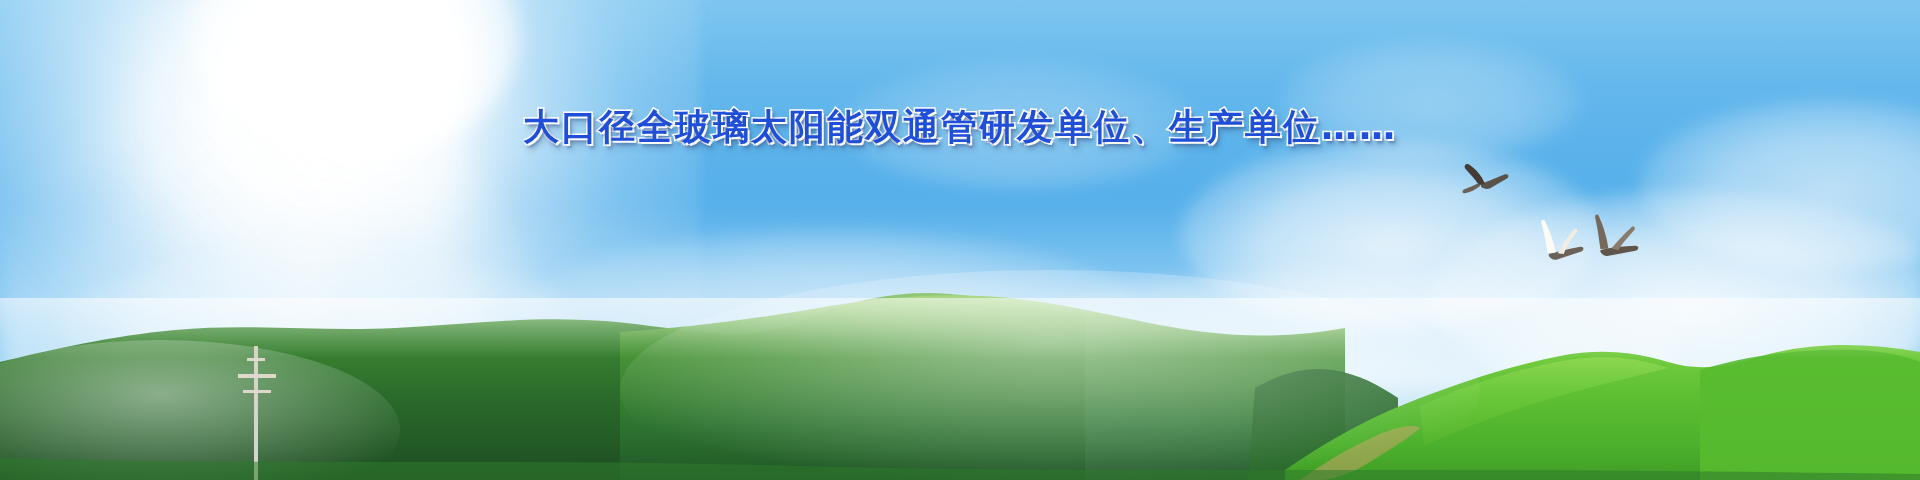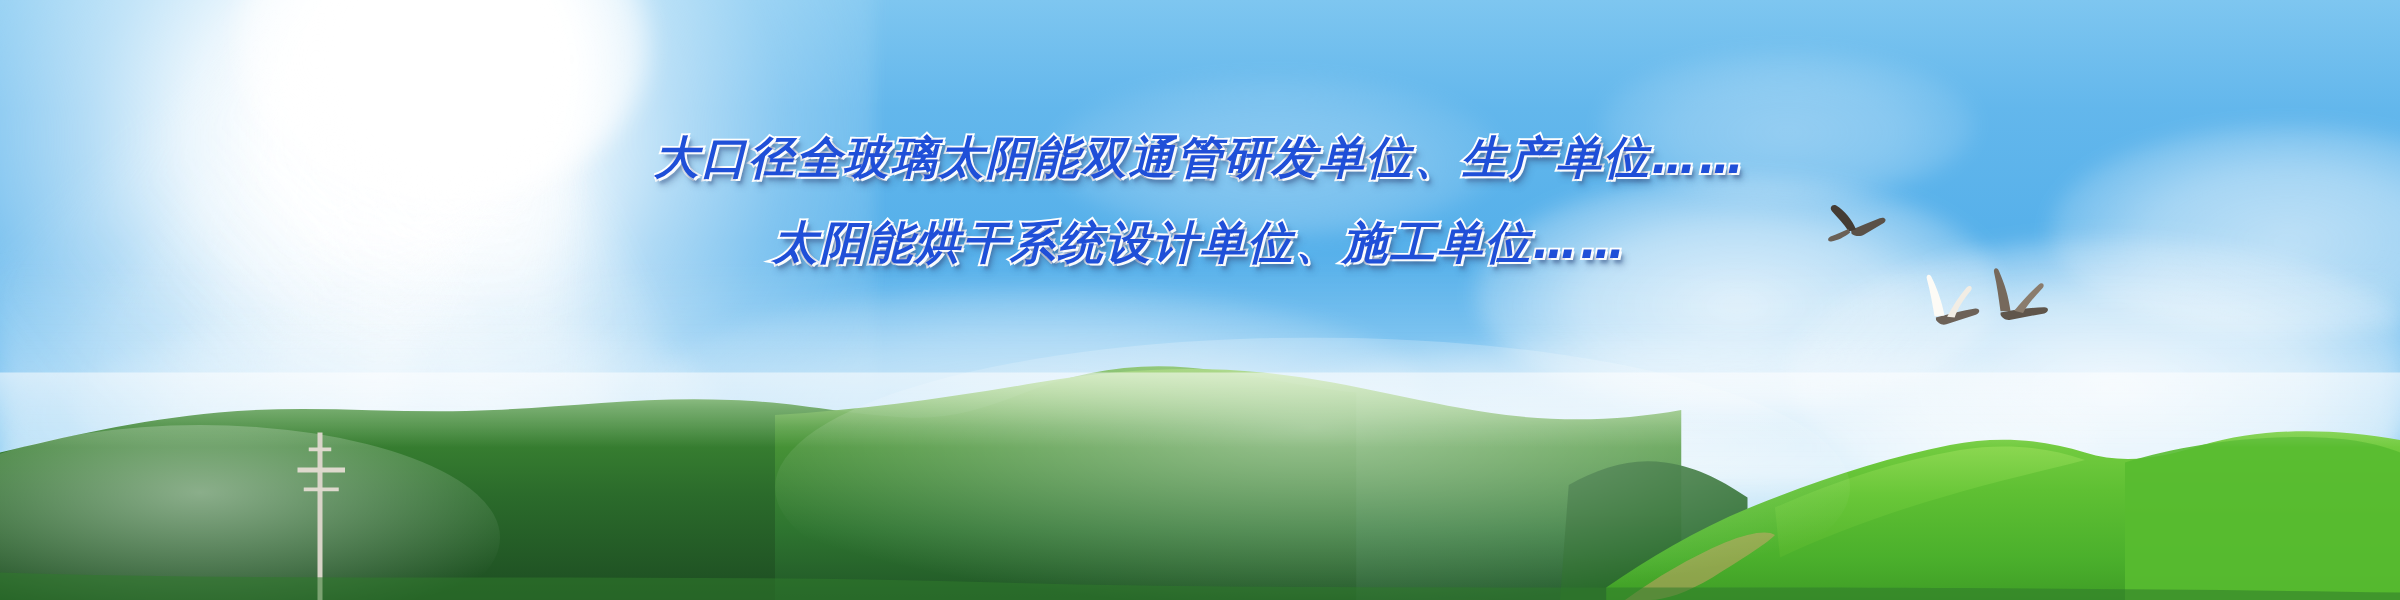--- a/index.html
+++ b/index.html
@@ -144,21 +144,20 @@
     line-height: 62px;
     letter-spacing: 2px;
     color: #1f4fd8;
     -webkit-text-stroke: 3px #ffffff;
     paint-order: stroke fill;
     text-shadow:
        2px 2px 0 rgba(255,255,255,0.95),
        3px 4px 3px rgba(60,90,140,0.55),
        4px 6px 6px rgba(50,80,130,0.35);
     white-space: nowrap;
-    font-style: italic;
   }
   .headline .line.l2 { margin-top: 6px; }
 </style>
 </head>
 <body>
 
 <div class="banner">
 
   <div class="sky"></div>
   <div class="sun-glow"></div>
@@ -201,21 +200,20 @@
 
     <g transform="translate(1600,238) rotate(-2)">
       <path d="M0,12 C11,10 24,9 35,9 C39,9 39,13 35,14 L8,18 C4,19 1,16 0,14 Z" fill="#5f554b"></path>
       <path d="M8,11 C7,0 4,-11 0,-21 C-1,-25 -5,-24 -4,-20 C-2,-10 -1,1 0,11 Z" fill="#76695c"></path>
       <path d="M11,11 C17,4 24,-3 31,-9 C34,-12 37,-9 34,-6 C28,0 22,6 18,13 Z" fill="#8a7c6d"></path>
     </g>
   </svg>
 
   <div class="headline">
     <span class="line l1">大口径全玻璃太阳能双通管研发单位、生产单位……</span>
-    <span class="line l2">太阳能烘干系统设计单位、施工单位……</span>
   </div>
 
   <svg class="land" viewBox="0 0 1920 210" preserveAspectRatio="none">
     <defs>
       <linearGradient id="forestG" x1="0" y1="0" x2="0" y2="1">
         <stop offset="0%" stop-color="#6cb54a"></stop>
         <stop offset="18%" stop-color="#3f8b34"></stop>
         <stop offset="55%" stop-color="#2b6b2b"></stop>
         <stop offset="100%" stop-color="#1d4d22"></stop>
       </linearGradient>

